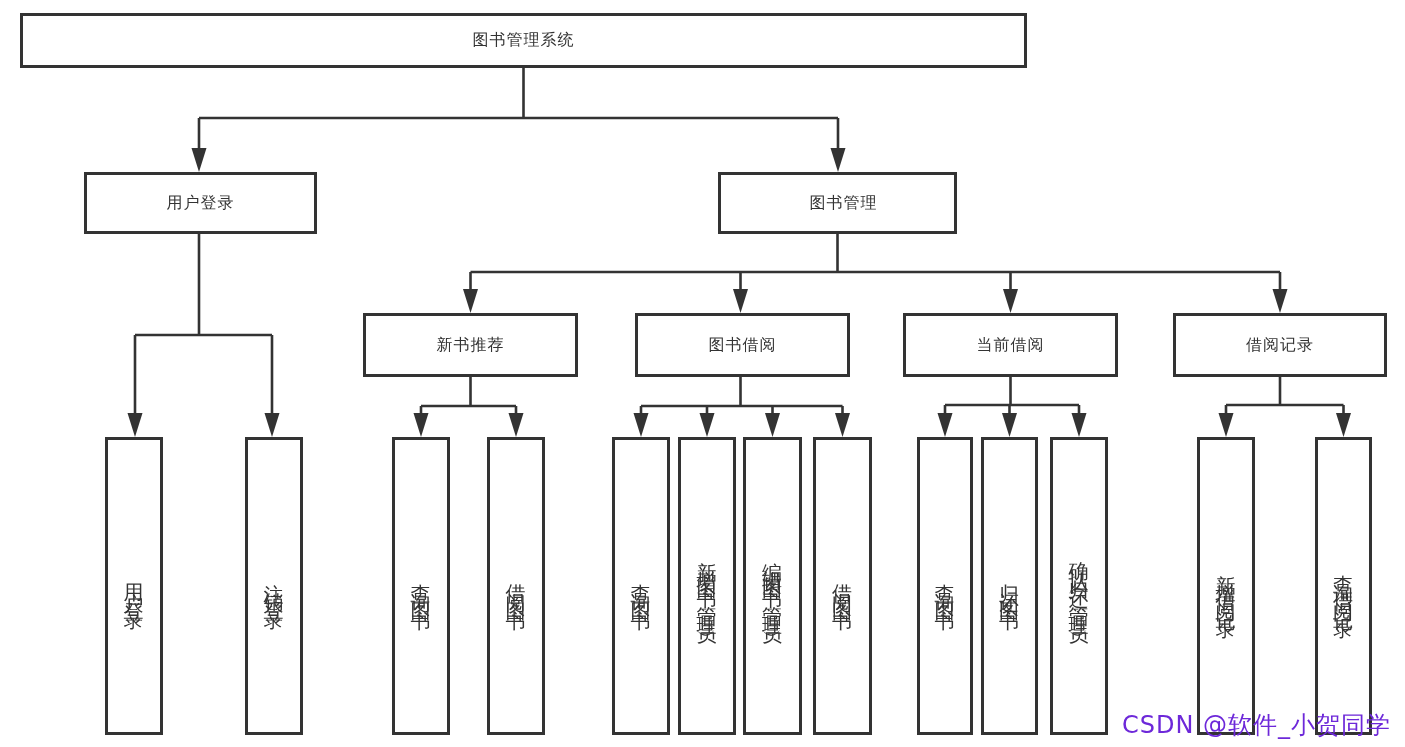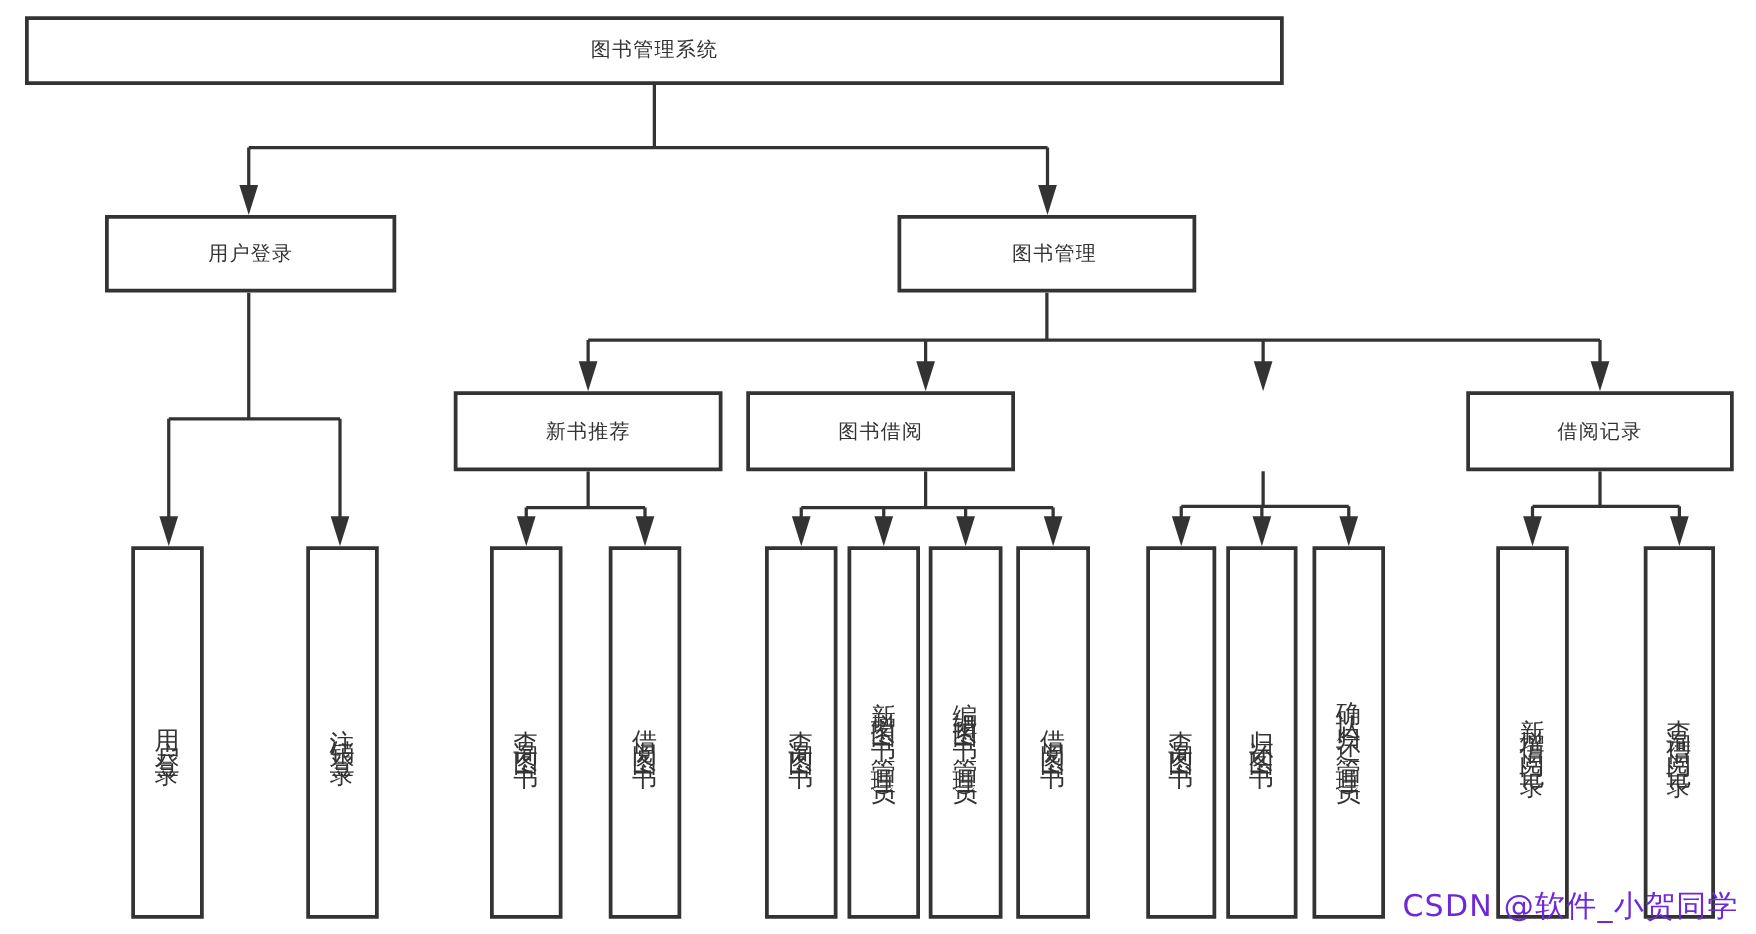--- a/index.html
+++ b/index.html
@@ -95,21 +95,22 @@
       <path d="M1336 413 L1351 413 L1343.5 437 Z"></path>
     </g>
   </svg>
 
   <div class="node" style="left:20px; top:13px; width:1007px; height:55px;">图书管理系统</div>
 
   <div class="node" style="left:84px; top:172px; width:233px; height:62px;">用户登录</div>
   <div class="node" style="left:718px; top:172px; width:239px; height:62px;padding-left:12px;">图书管理</div>
 
   <div class="node" style="left:363px; top:313px; width:215px; height:64px;">新书推荐</div>
-  <div class="node" style="left:597px; top:313px; width:215px; height:64px;text-align:right;">图书借阅</div>
+  <div class="node" style="left:635px; top:313px; width:215px; height:64px;text-align:right;">图书借阅</div>
+  <div class="node" style="left:903px; top:313px; width:215px; height:64px;">当前借阅</div>
   <div class="node" style="left:1173px; top:313px; width:214px; height:64px;">借阅记录</div>
 
   <div class="node leaf" style="left:105px; width:58px;">用户登录</div>
   <div class="node leaf" style="left:245px; width:58px;">注销登录</div>
 
   <div class="node leaf" style="left:392px; width:58px;">查询图书</div>
   <div class="node leaf" style="left:487px; width:58px;">借阅图书</div>
 
   <div class="node leaf" style="left:612px; width:58px;">查询图书</div>
   <div class="node leaf" style="left:678px; width:58px;">新增图书（管理员）</div>

